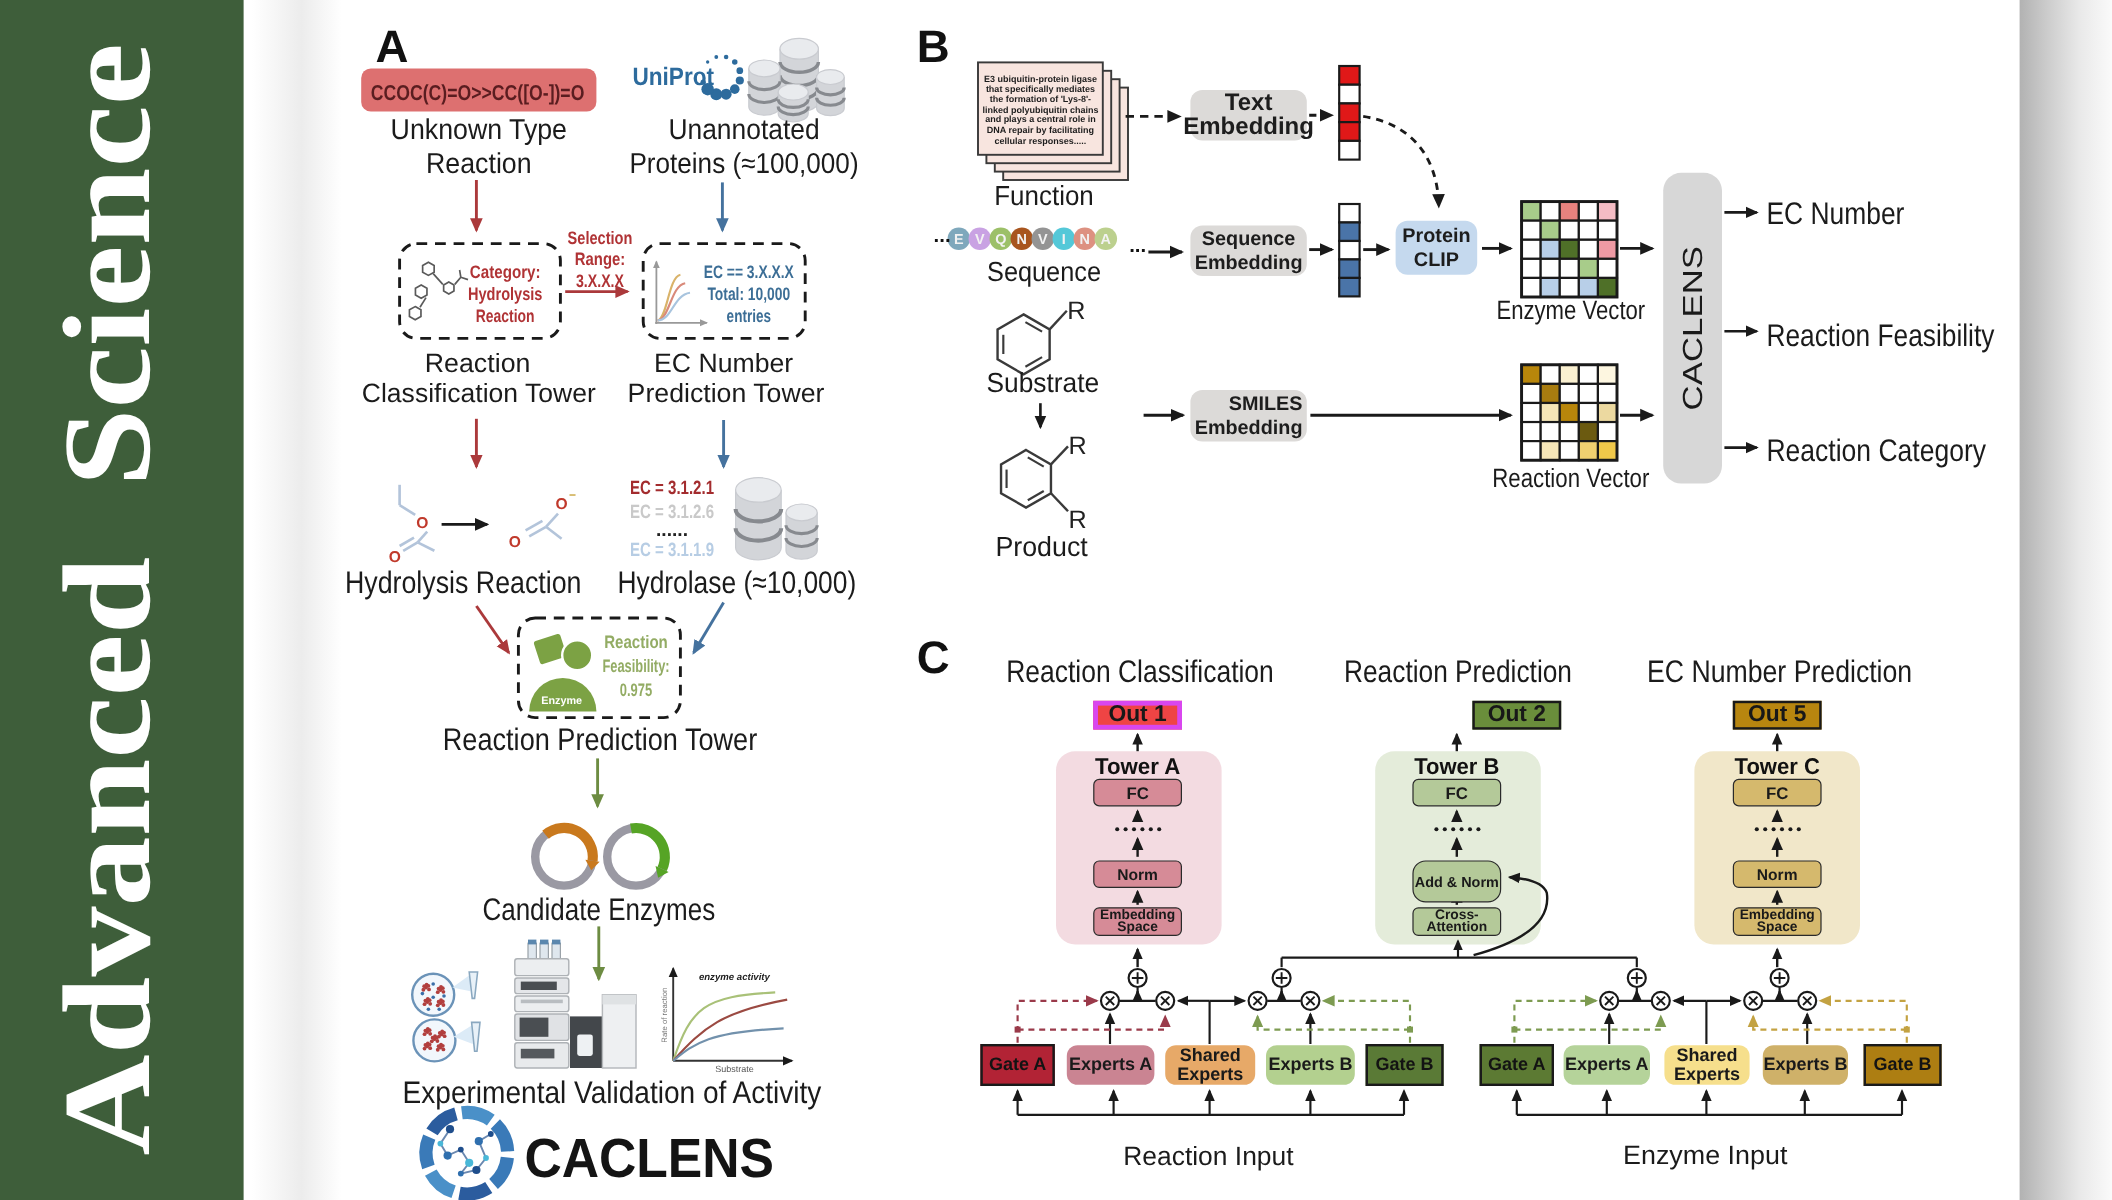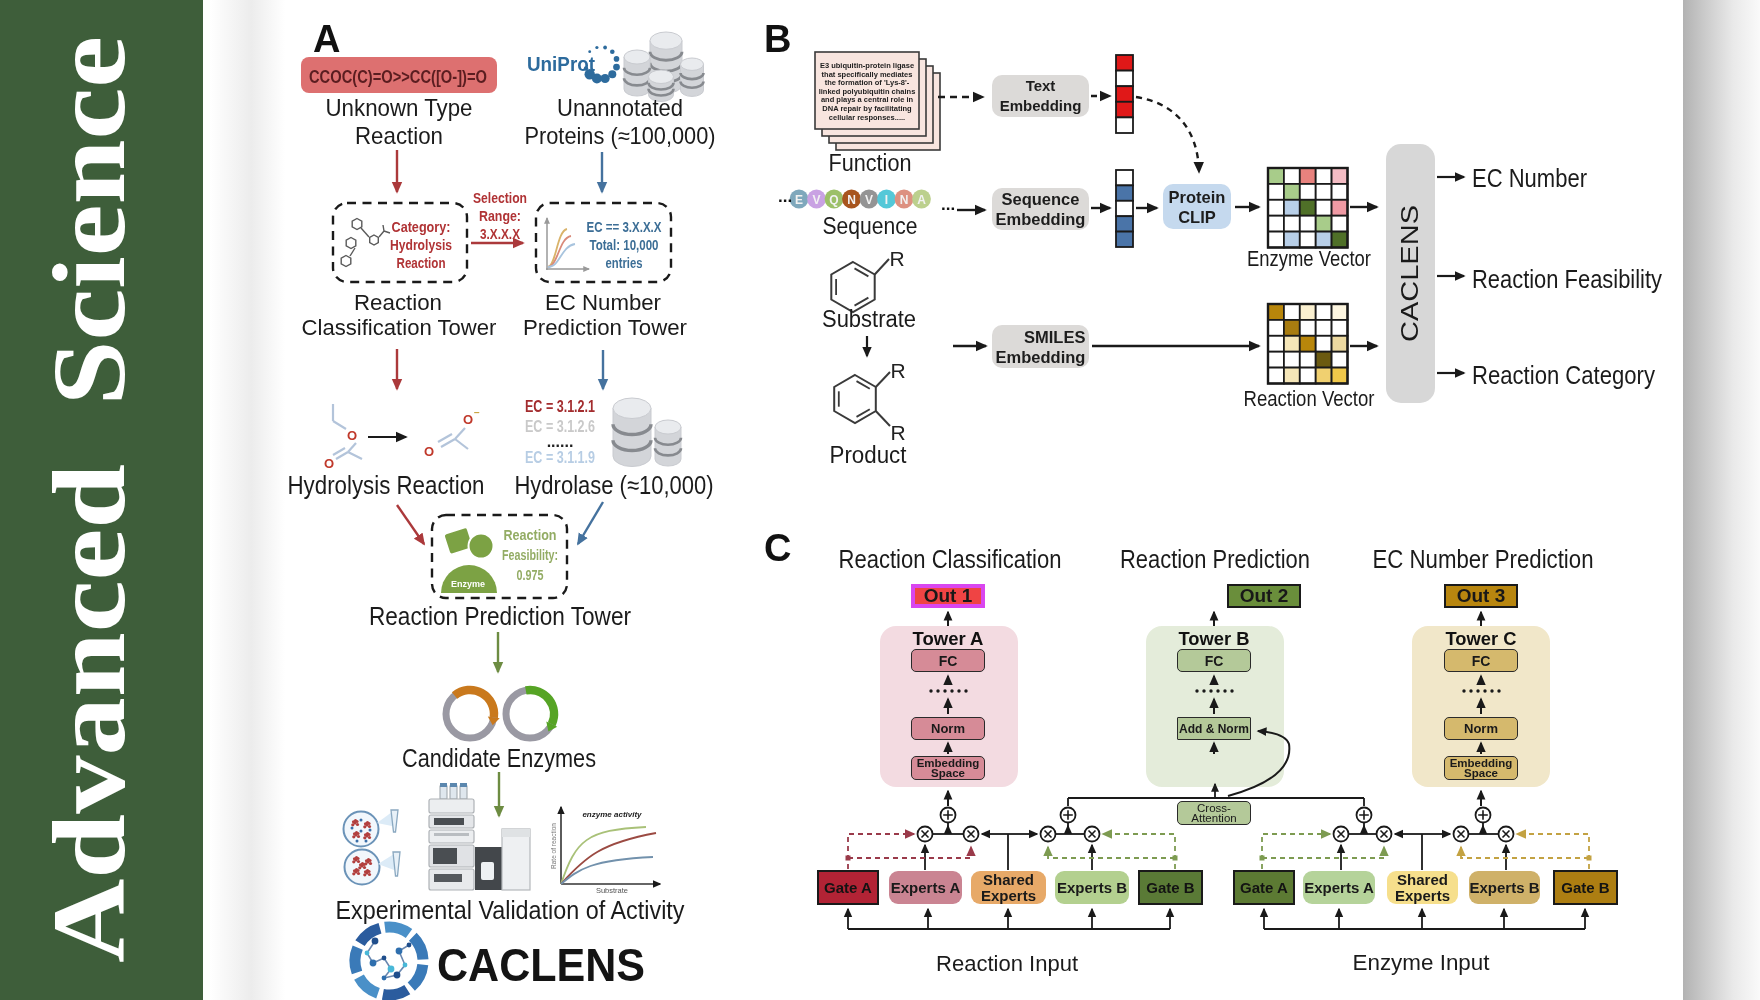--- a/index.html
+++ b/index.html
@@ -510,35 +510,35 @@
 <circle cx="1384" cy="834" r="7.5" fill="#fff" stroke="#1a1a1a" stroke-width="1.8"></circle>
 <path d="M1380.5,830.5 L1387.5,837.5 M1387.5,830.5 L1380.5,837.5" stroke="#1a1a1a" stroke-width="1.6" fill="none"></path>
 <circle cx="1461" cy="834" r="7.5" fill="#fff" stroke="#1a1a1a" stroke-width="1.8"></circle>
 <path d="M1457.5,830.5 L1464.5,837.5 M1464.5,830.5 L1457.5,837.5" stroke="#1a1a1a" stroke-width="1.6" fill="none"></path>
 <circle cx="1506" cy="834" r="7.5" fill="#fff" stroke="#1a1a1a" stroke-width="1.8"></circle>
 <path d="M1502.5,830.5 L1509.5,837.5 M1509.5,830.5 L1502.5,837.5" stroke="#1a1a1a" stroke-width="1.6" fill="none"></path>
 <text x="1007" y="971" font-size="22" font-weight="400" fill="#1b1b1b" text-anchor="middle" textLength="142" lengthAdjust="spacingAndGlyphs">Reaction Input</text>
 <text x="1421" y="970" font-size="22" font-weight="400" fill="#1b1b1b" text-anchor="middle" textLength="137" lengthAdjust="spacingAndGlyphs">Enzyme Input</text>
 </svg>
 <div class="abs" style="left:817px;top:62px;width:100px;font-size:7.5px;font-weight:700;color:#1d1d1d;line-height:8.6px;text-align:center;">E3 ubiquitin-protein ligase that specifically mediates the formation of 'Lys-8'-linked polyubiquitin chains and plays a central role in DNA repair by facilitating cellular responses.....</div>
-<div class="abs" style="left:992px;top:75px;width:97px;height:42px;background:#dcdad8;border-radius:10px;display:flex;align-items:center;justify-content:center;text-align:center;font-size:15px;font-weight:700;color:#1d1d1d;line-height:20px;">Text<br>Embedding</div>
+<div class="abs" style="left:992px;top:75px;width:97px;height:42px;background:#dcdad8;border-radius:10px;display:flex;align-items:center;justify-content:center;text-align:center;font-size:20px;font-weight:700;color:#1d1d1d;line-height:20px;">Text<br>Embedding</div>
 <div class="abs" style="left:992px;top:188px;width:97px;height:42px;background:#dcdad8;border-radius:10px;display:flex;align-items:center;justify-content:center;text-align:center;font-size:16.5px;font-weight:700;color:#1d1d1d;line-height:20px;">Sequence<br>Embedding</div>
 <div class="abs" style="left:992px;top:325px;width:97px;height:43px;background:#dcdad8;border-radius:10px;display:flex;align-items:center;justify-content:center;text-align:right;font-size:16.5px;font-weight:700;color:#1d1d1d;line-height:20px;">SMILES<br>Embedding</div>
 <div class="abs" style="left:1163px;top:184px;width:68px;height:45px;background:#c5d9ee;border-radius:10px;display:flex;align-items:center;justify-content:center;text-align:center;font-size:16.5px;font-weight:700;color:#1d1d1d;line-height:20px;">Protein<br>CLIP</div>
 <div class="abs" style="left:911px;top:584px;width:74px;height:24px;background:#ef4444;border:4px solid #d946ef;box-sizing:border-box;display:flex;align-items:center;justify-content:center;font-size:19px;font-weight:700;color:#181818;">Out 1</div>
 <div class="abs" style="left:1227px;top:584px;width:74px;height:24px;background:#6a8e3b;border:2px solid #1a1a1a;box-sizing:border-box;display:flex;align-items:center;justify-content:center;font-size:19px;font-weight:700;color:#181818;">Out 2</div>
-<div class="abs" style="left:1444px;top:584px;width:74px;height:24px;background:#b8860f;border:2px solid #1a1a1a;box-sizing:border-box;display:flex;align-items:center;justify-content:center;font-size:19px;font-weight:700;color:#181818;">Out 3</div>
+<div class="abs" style="left:1444px;top:584px;width:74px;height:24px;background:#b8860f;border:2px solid #1a1a1a;box-sizing:border-box;display:flex;align-items:center;justify-content:center;font-size:19px;font-weight:700;color:#181818;">Out 5</div>
 <div class="abs" style="left:911px;top:649px;width:74px;height:23px;background:#d68b97;border:1.6px solid #2a2a2a;box-sizing:border-box;border-radius:5px;display:flex;align-items:center;justify-content:center;text-align:center;font-size:14px;font-weight:700;color:#1a1a1a;line-height:20px;white-space:nowrap;">FC</div>
 <div class="abs" style="left:1177px;top:649px;width:74px;height:23px;background:#b4c999;border:1.6px solid #2a2a2a;box-sizing:border-box;border-radius:5px;display:flex;align-items:center;justify-content:center;text-align:center;font-size:14px;font-weight:700;color:#1a1a1a;line-height:20px;white-space:nowrap;">FC</div>
 <div class="abs" style="left:1444px;top:649px;width:74px;height:23px;background:#d5b96d;border:1.6px solid #2a2a2a;box-sizing:border-box;border-radius:5px;display:flex;align-items:center;justify-content:center;text-align:center;font-size:14px;font-weight:700;color:#1a1a1a;line-height:20px;white-space:nowrap;">FC</div>
 <div class="abs" style="left:911px;top:717px;width:74px;height:23px;background:#d68b97;border:1.6px solid #2a2a2a;box-sizing:border-box;border-radius:5px;display:flex;align-items:center;justify-content:center;text-align:center;font-size:13px;font-weight:700;color:#1a1a1a;line-height:20px;white-space:nowrap;">Norm</div>
-<div class="abs" style="left:1177px;top:717px;width:74px;height:23px;background:#b4c999;border:1.6px solid #2a2a2a;box-sizing:border-box;border-radius:1px;display:flex;align-items:center;justify-content:center;text-align:center;font-size:12px;font-weight:700;color:#1a1a1a;line-height:20px;white-space:nowrap;">Add &amp; Norm</div>
+<div class="abs" style="left:1177px;top:717px;width:74px;height:35px;background:#b4c999;border:1.6px solid #2a2a2a;box-sizing:border-box;border-radius:11px;display:flex;align-items:center;justify-content:center;text-align:center;font-size:12px;font-weight:700;color:#1a1a1a;line-height:20px;white-space:nowrap;">Add &amp; Norm</div>
 <div class="abs" style="left:1444px;top:717px;width:74px;height:23px;background:#d5b96d;border:1.6px solid #2a2a2a;box-sizing:border-box;border-radius:5px;display:flex;align-items:center;justify-content:center;text-align:center;font-size:13px;font-weight:700;color:#1a1a1a;line-height:20px;white-space:nowrap;">Norm</div>
 <div class="abs" style="left:911px;top:756px;width:74px;height:24px;background:#d68b97;border:1.6px solid #2a2a2a;box-sizing:border-box;border-radius:5px;display:flex;align-items:center;justify-content:center;text-align:center;font-size:11.5px;font-weight:700;color:#1a1a1a;line-height:10.5px;white-space:nowrap;">Embedding<br>Space</div>
-<div class="abs" style="left:1177px;top:756px;width:74px;height:24px;background:#b4c999;border:1.6px solid #2a2a2a;box-sizing:border-box;border-radius:5px;display:flex;align-items:center;justify-content:center;text-align:center;font-size:11.5px;font-weight:400;color:#1a1a1a;line-height:10.5px;white-space:nowrap;margin-top:45px;">Cross-<br>Attention</div>
+<div class="abs" style="left:1177px;top:756px;width:74px;height:24px;background:#b4c999;border:1.6px solid #2a2a2a;box-sizing:border-box;border-radius:5px;display:flex;align-items:center;justify-content:center;text-align:center;font-size:11.5px;font-weight:700;color:#1a1a1a;line-height:10.5px;white-space:nowrap;">Cross-<br>Attention</div>
 <div class="abs" style="left:1444px;top:756px;width:74px;height:24px;background:#d5b96d;border:1.6px solid #2a2a2a;box-sizing:border-box;border-radius:5px;display:flex;align-items:center;justify-content:center;text-align:center;font-size:11.5px;font-weight:700;color:#1a1a1a;line-height:10.5px;white-space:nowrap;">Embedding<br>Space</div>
 <div class="abs" style="left:817px;top:870px;width:62px;height:35px;background:#b22335;border:2px solid #1a1a1a;box-sizing:border-box;display:flex;align-items:center;justify-content:center;font-size:15px;font-weight:700;color:#131313;white-space:nowrap;">Gate A</div>
 <div class="abs" style="left:889px;top:871px;width:73px;height:33px;background:#ca8492;border-radius:9px;display:flex;align-items:center;justify-content:center;text-align:center;font-size:15px;font-weight:700;color:#1a1a1a;line-height:16px;white-space:nowrap;">Experts A</div>
 <div class="abs" style="left:971px;top:871px;width:75px;height:33px;background:#e7a968;border-radius:9px;display:flex;align-items:center;justify-content:center;text-align:center;font-size:15px;font-weight:700;color:#1a1a1a;line-height:16px;white-space:nowrap;">Shared<br>Experts</div>
 <div class="abs" style="left:1055px;top:871px;width:74px;height:33px;background:#b3d08f;border-radius:9px;display:flex;align-items:center;justify-content:center;text-align:center;font-size:15px;font-weight:700;color:#1a1a1a;line-height:16px;white-space:nowrap;">Experts B</div>
 <div class="abs" style="left:1138px;top:870px;width:65px;height:35px;background:#5a7a36;border:2px solid #1a1a1a;box-sizing:border-box;display:flex;align-items:center;justify-content:center;font-size:15px;font-weight:700;color:#131313;white-space:nowrap;">Gate B</div>
 <div class="abs" style="left:1233px;top:870px;width:62px;height:35px;background:#5c7a33;border:2px solid #1a1a1a;box-sizing:border-box;display:flex;align-items:center;justify-content:center;font-size:15px;font-weight:700;color:#131313;white-space:nowrap;">Gate A</div>
 <div class="abs" style="left:1303px;top:871px;width:72px;height:33px;background:#b5d39a;border-radius:9px;display:flex;align-items:center;justify-content:center;text-align:center;font-size:15px;font-weight:700;color:#1a1a1a;line-height:16px;white-space:nowrap;">Experts A</div>
 <div class="abs" style="left:1387px;top:871px;width:71px;height:33px;background:#f6df8c;border-radius:9px;display:flex;align-items:center;justify-content:center;text-align:center;font-size:15px;font-weight:700;color:#1a1a1a;line-height:16px;white-space:nowrap;">Shared<br>Experts</div>
 <div class="abs" style="left:1469px;top:871px;width:71px;height:33px;background:#cfb169;border-radius:9px;display:flex;align-items:center;justify-content:center;text-align:center;font-size:15px;font-weight:700;color:#1a1a1a;line-height:16px;white-space:nowrap;">Experts B</div>

